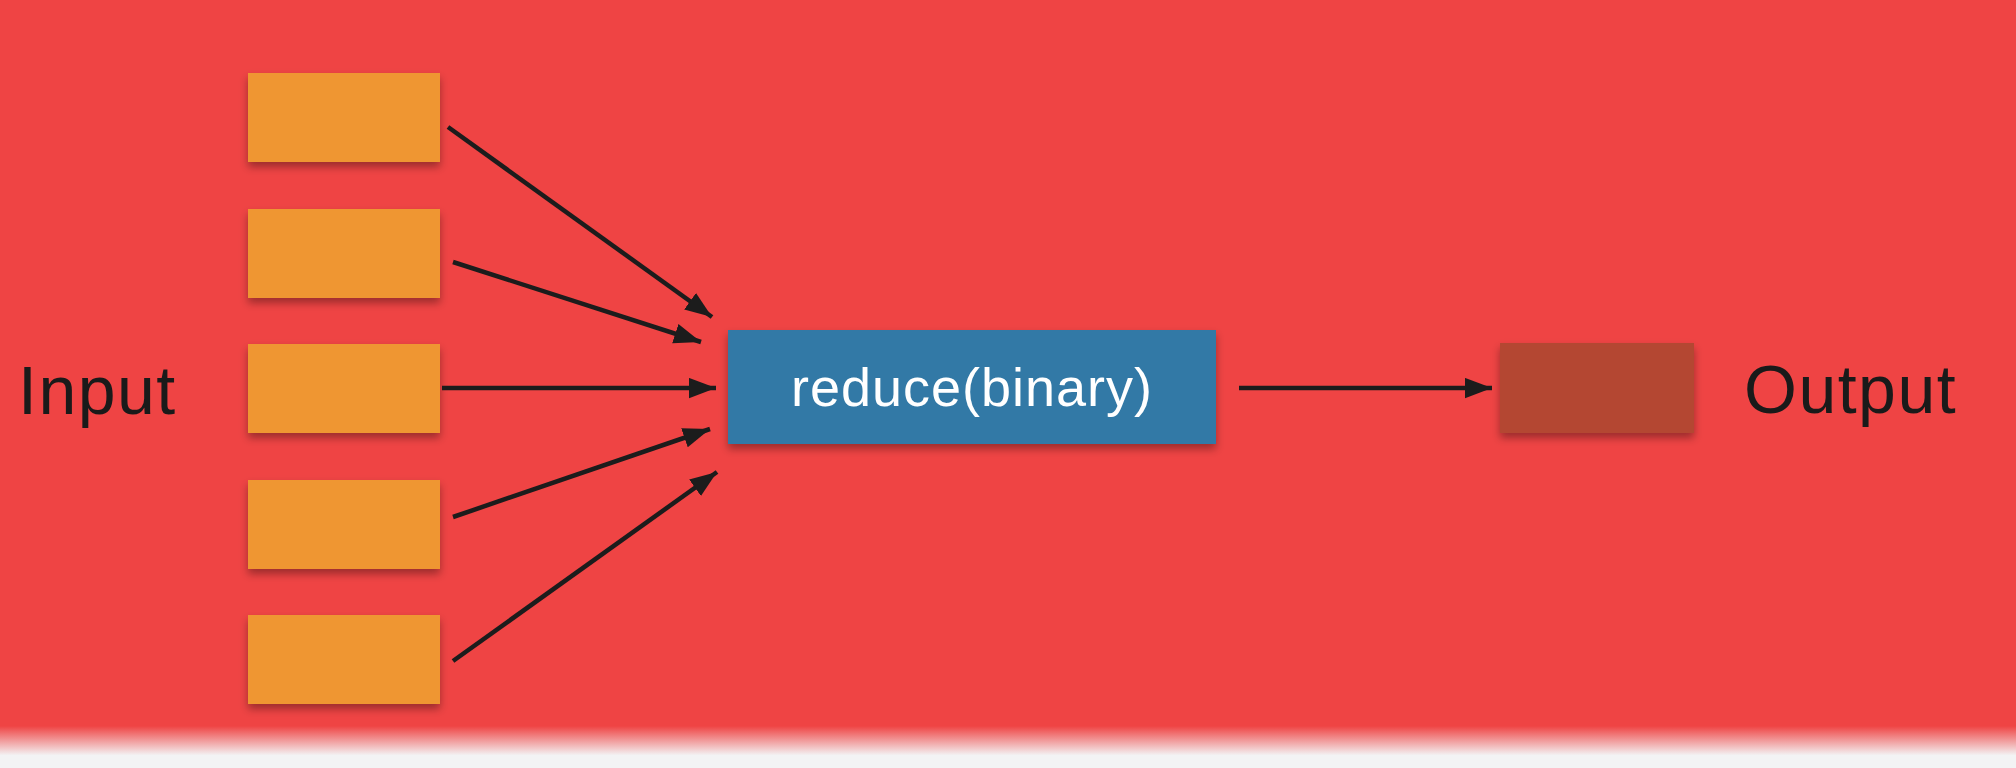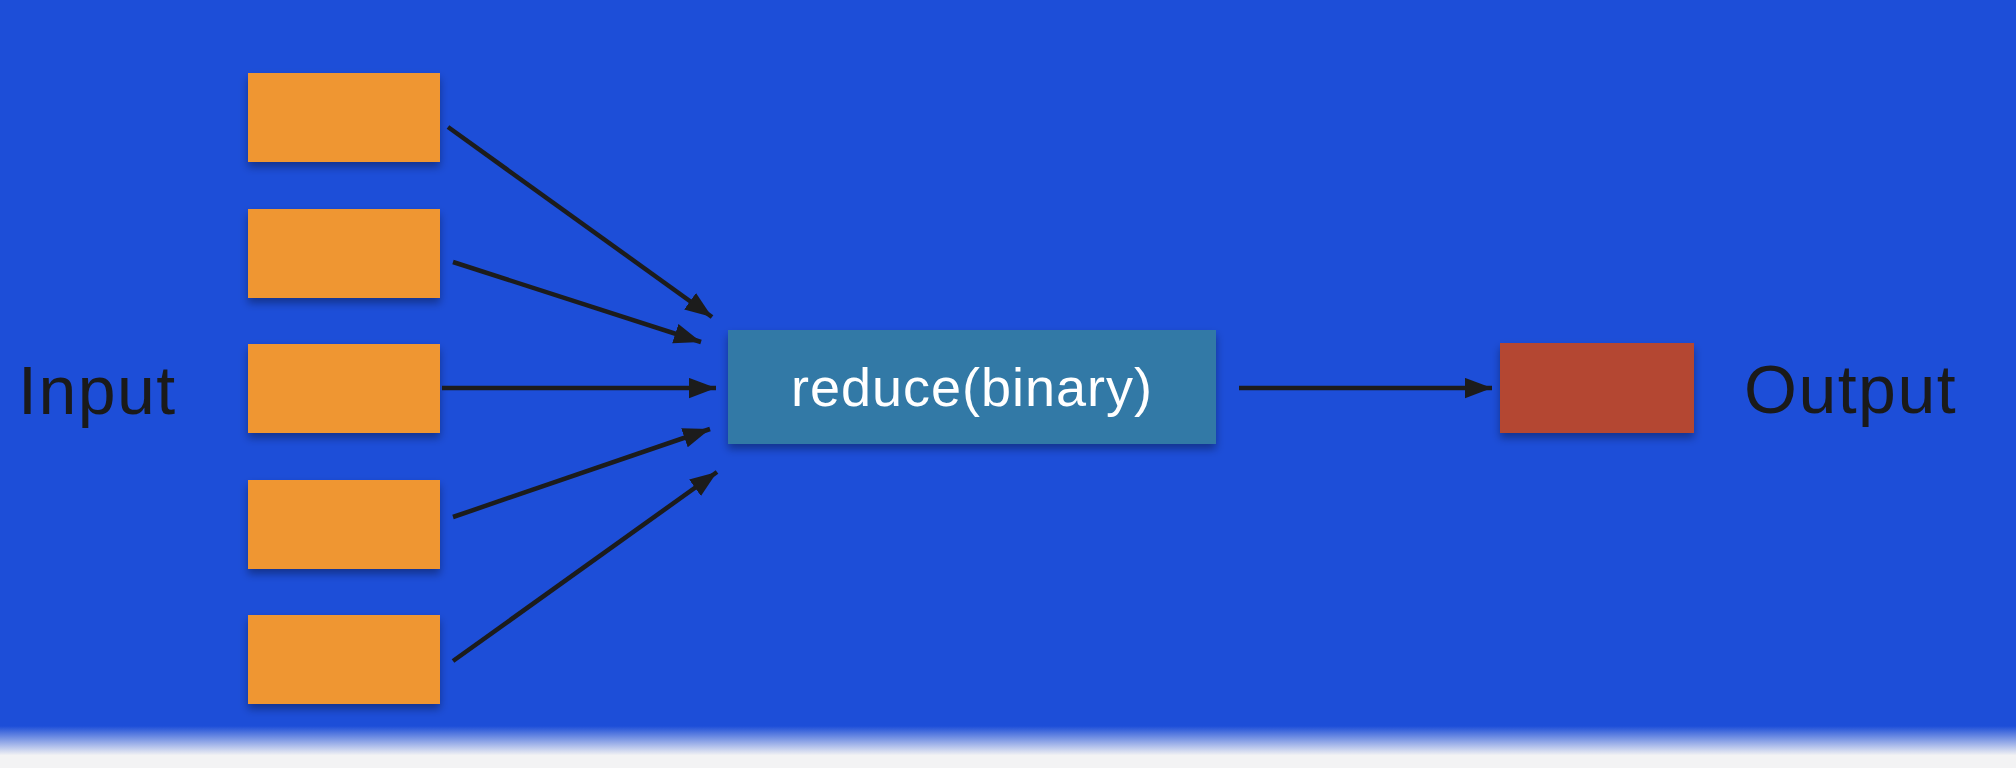--- a/index.html
+++ b/index.html
@@ -5,21 +5,21 @@
   html, body {
     margin: 0;
     padding: 0;
     background: #ffffff;
     font-family: "Liberation Sans", "DejaVu Sans", sans-serif;
   }
   .canvas {
     position: relative;
     width: 2016px;
     height: 768px;
-    background: #1d4ed8;
+    background: #ef4444;
     overflow: hidden;
     text-decoration: underline;
   }
   .diagram-svg {
     position: absolute;
     left: 0;
     top: 0;
     display: block;
   }
   .arrow-line {

